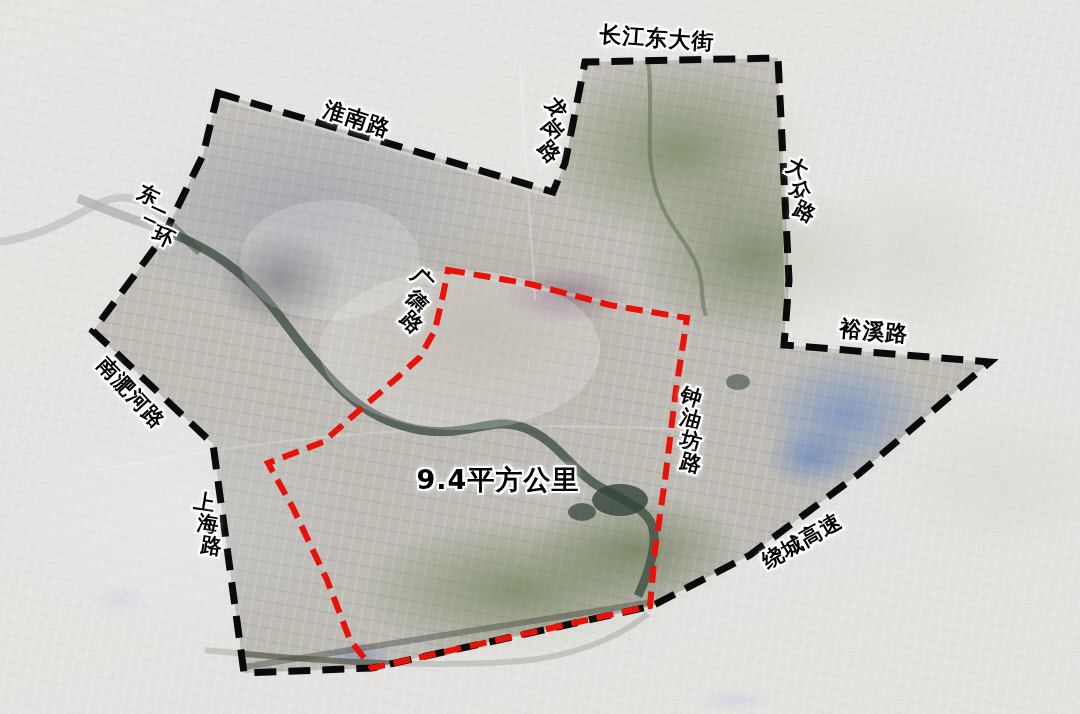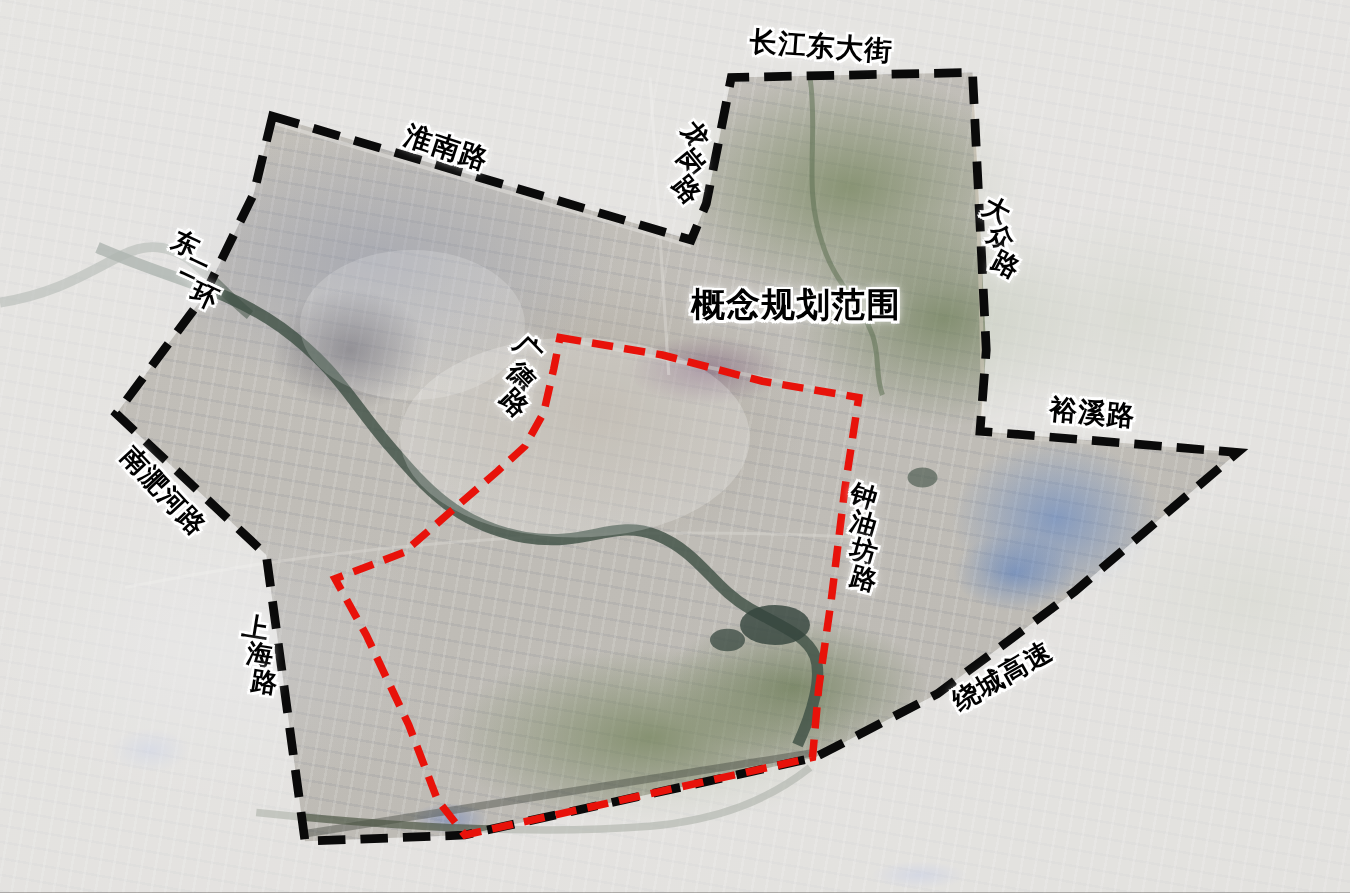--- a/index.html
+++ b/index.html
@@ -132,19 +132,19 @@
 
   <div class="lbl v" style="left:208px;top:524px;--r:-9deg;--cr:18deg">
       <span>上</span>
       <span>海</span>
       <span>路</span>
     </div>
 
   <div class="lbl" style="left:802px;top:541px;--r:-30deg">绕城高速</div>
 
   <div class="lbl area-lbl" style="left:637px;top:245px">
-    <div>概念规划范围</div>
   </div>
 
   <div class="lbl area-lbl" style="left:498px;top:480px">
+    <div>9.4平方公里</div>
   </div>
 
 </div>
 
 </body></html>

